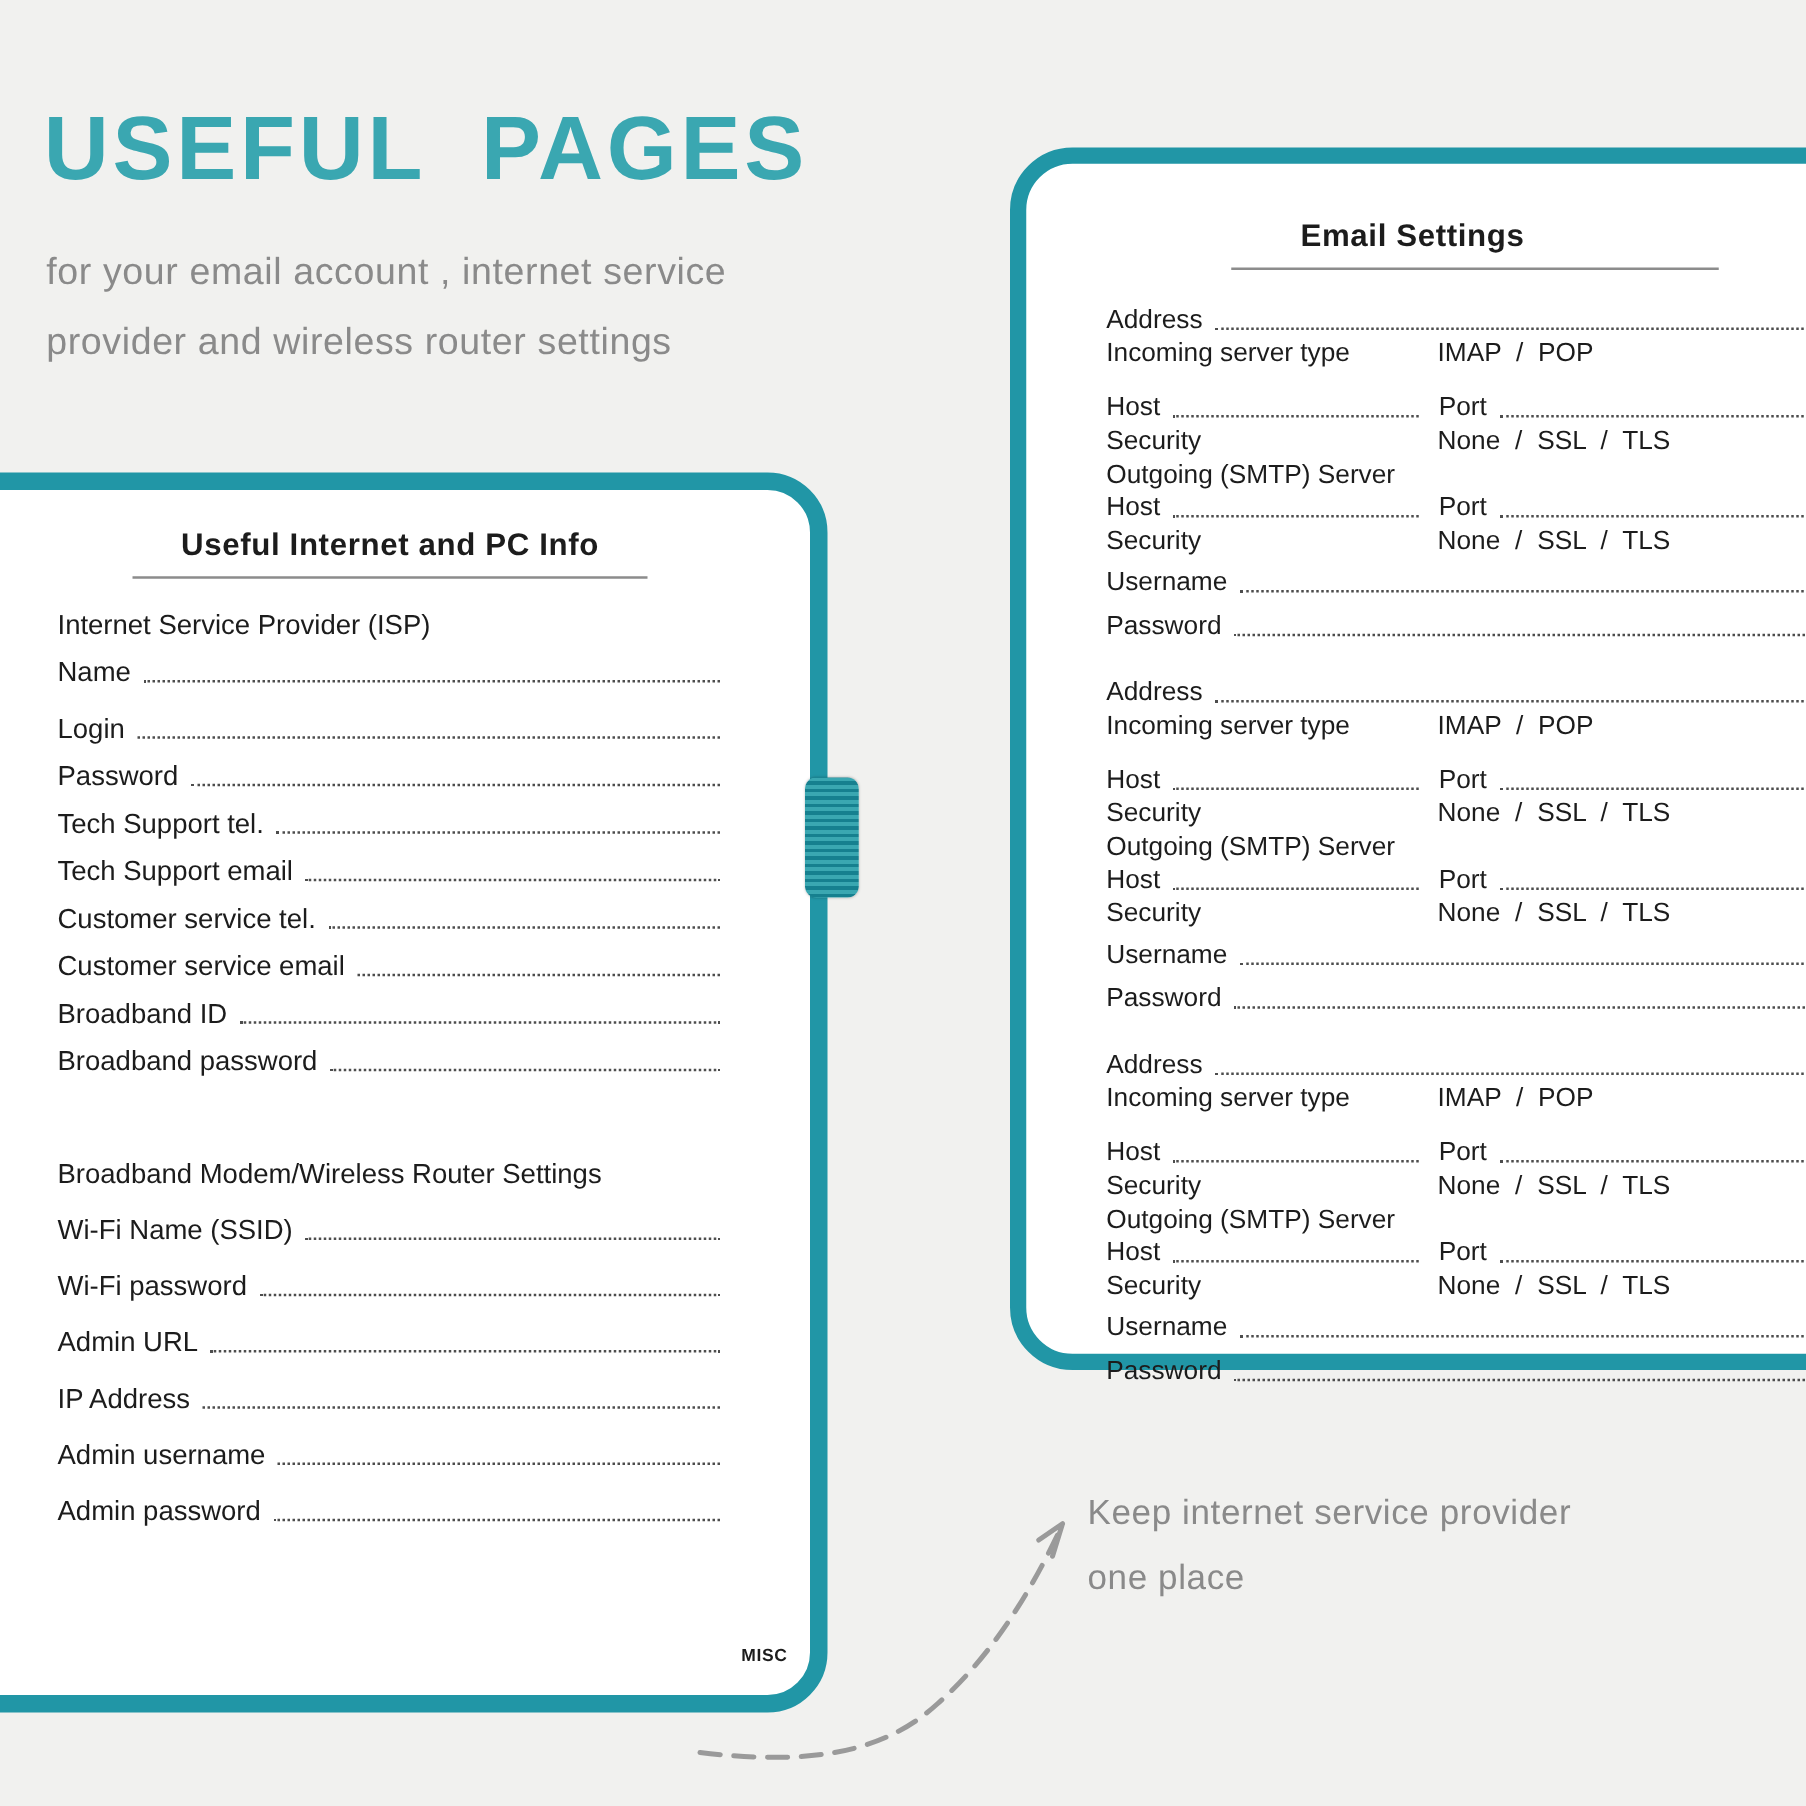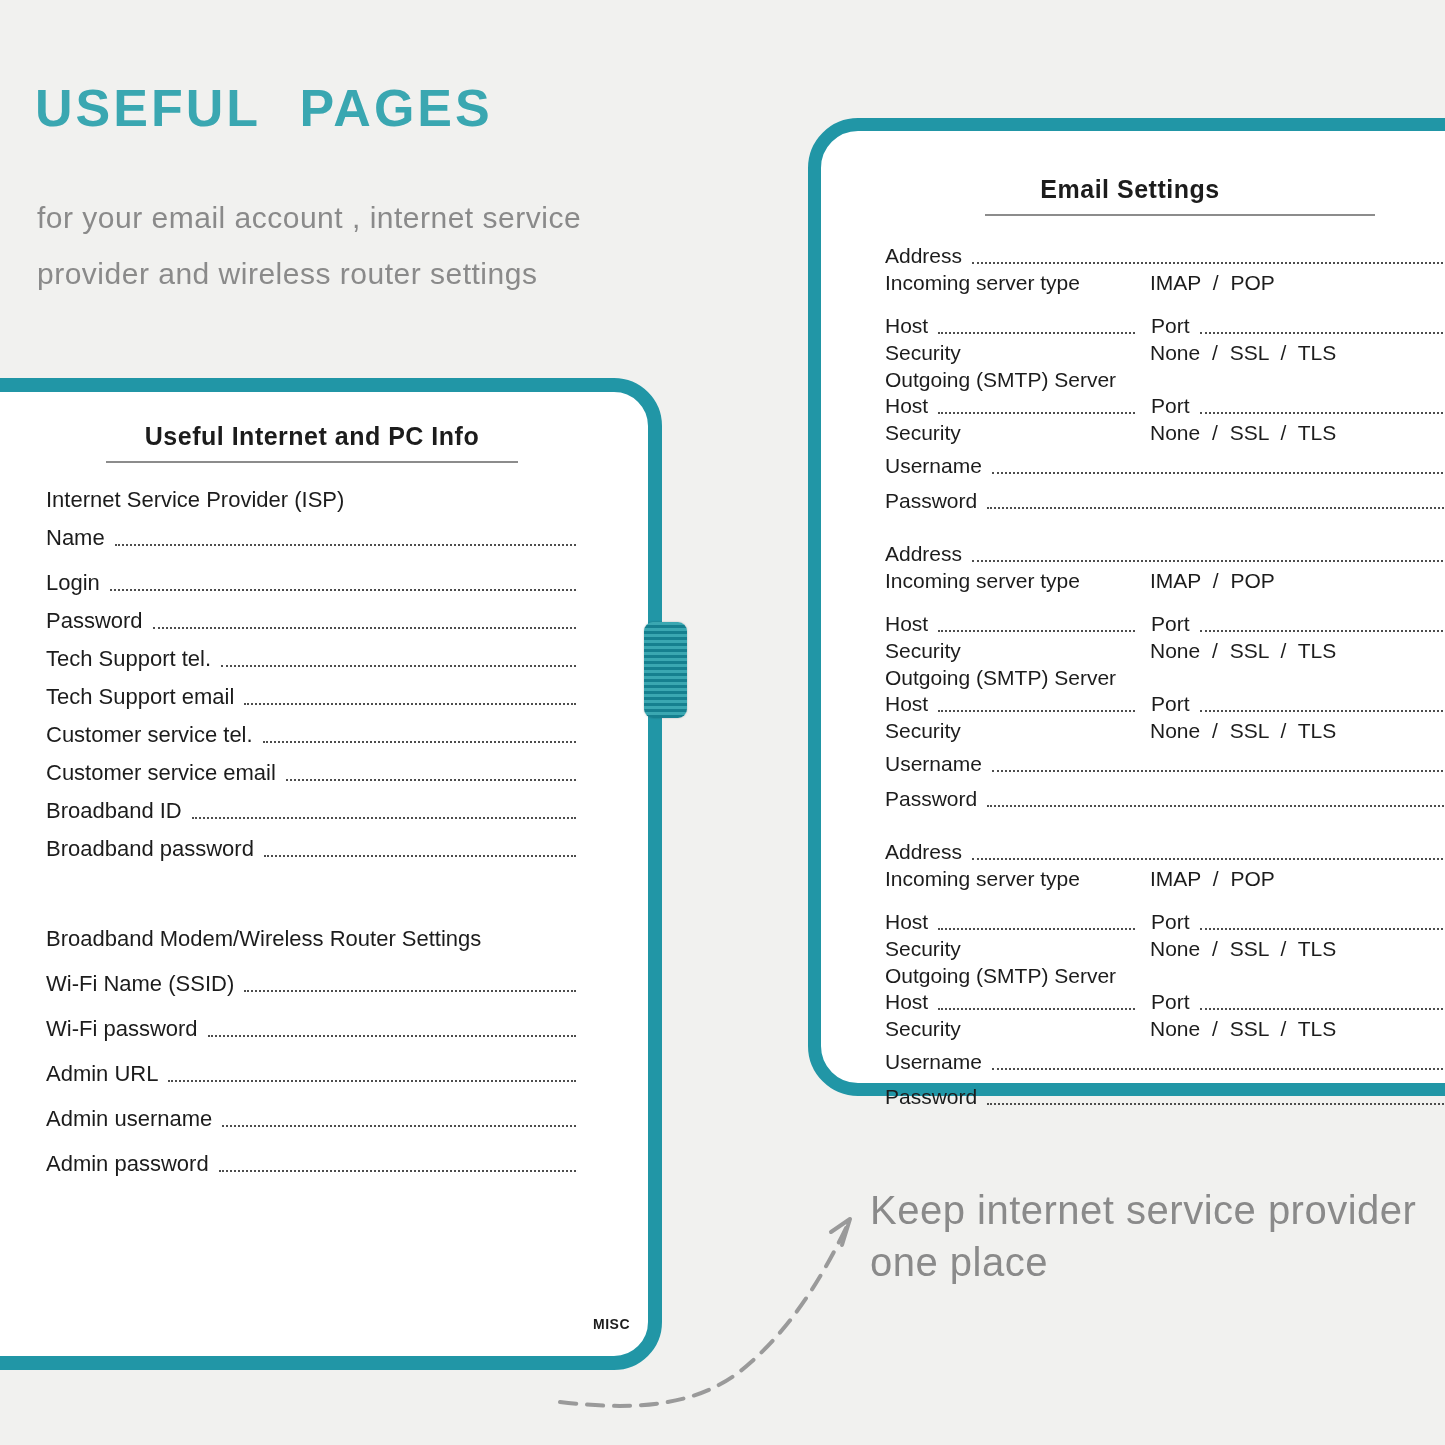--- a/index.html
+++ b/index.html
@@ -16,21 +16,21 @@
   html,body{width:1445px;height:1445px;overflow:hidden;}
   body{
     background:var(--page_bg);
     font-family:"Liberation Sans", sans-serif;
     color:var(--text_dark);
     position:relative;
   }
   
   .headline{
     position:absolute;left:35px;top:78px;
-    font-size:52px;font-weight:700;letter-spacing:3px;word-spacing:22px;
+    font-size:72px;font-weight:700;letter-spacing:3px;word-spacing:22px;
     color:var(--accent_light);
   }
   .subtitle{
     position:absolute;left:37px;top:190px;
     font-size:30px;line-height:56px;letter-spacing:0.5px;
     color:var(--text_gray);font-weight:400;
   }
   .subtitle span{display:block;}
   
   .card{
@@ -91,21 +91,21 @@
   .pen-loop{
     position:absolute;left:644px;top:622px;width:43px;height:96px;
     border-radius:9px;
     background:repeating-linear-gradient(180deg,
       var(--accent_light) 0 3px, var(--loop_dark) 3px 6px);
     box-shadow:0 0 2px rgba(0,0,0,0.25);
   }
   
   .annotation{
     position:absolute;left:870px;top:1184px;
-    font-size:40px;line-height:52px;letter-spacing:0.5px;
+    font-size:28px;line-height:52px;letter-spacing:0.5px;
     color:var(--text_gray);
   }
   .annotation span{display:block;}
   
   .arrow-svg{
     position:absolute;left:0;top:0;width:1445px;height:1445px;
     pointer-events:none;
   }
 </style>
 </head>
@@ -168,20 +168,24 @@
   </div>
   <div class="frow g2">
     <span class="flabel">Wi-Fi password</span>
     <span class="leader"></span>
   </div>
   <div class="frow g2">
     <span class="flabel">Admin URL</span>
     <span class="leader"></span>
   </div>
   <div class="frow g2">
+    <span class="flabel">IP Address</span>
+    <span class="leader"></span>
+  </div>
+  <div class="frow g2">
     <span class="flabel">Admin username</span>
     <span class="leader"></span>
   </div>
   <div class="frow g2">
     <span class="flabel">Admin password</span>
     <span class="leader"></span>
   </div>
 
   <div class="misc">MISC</div>
 </section>

